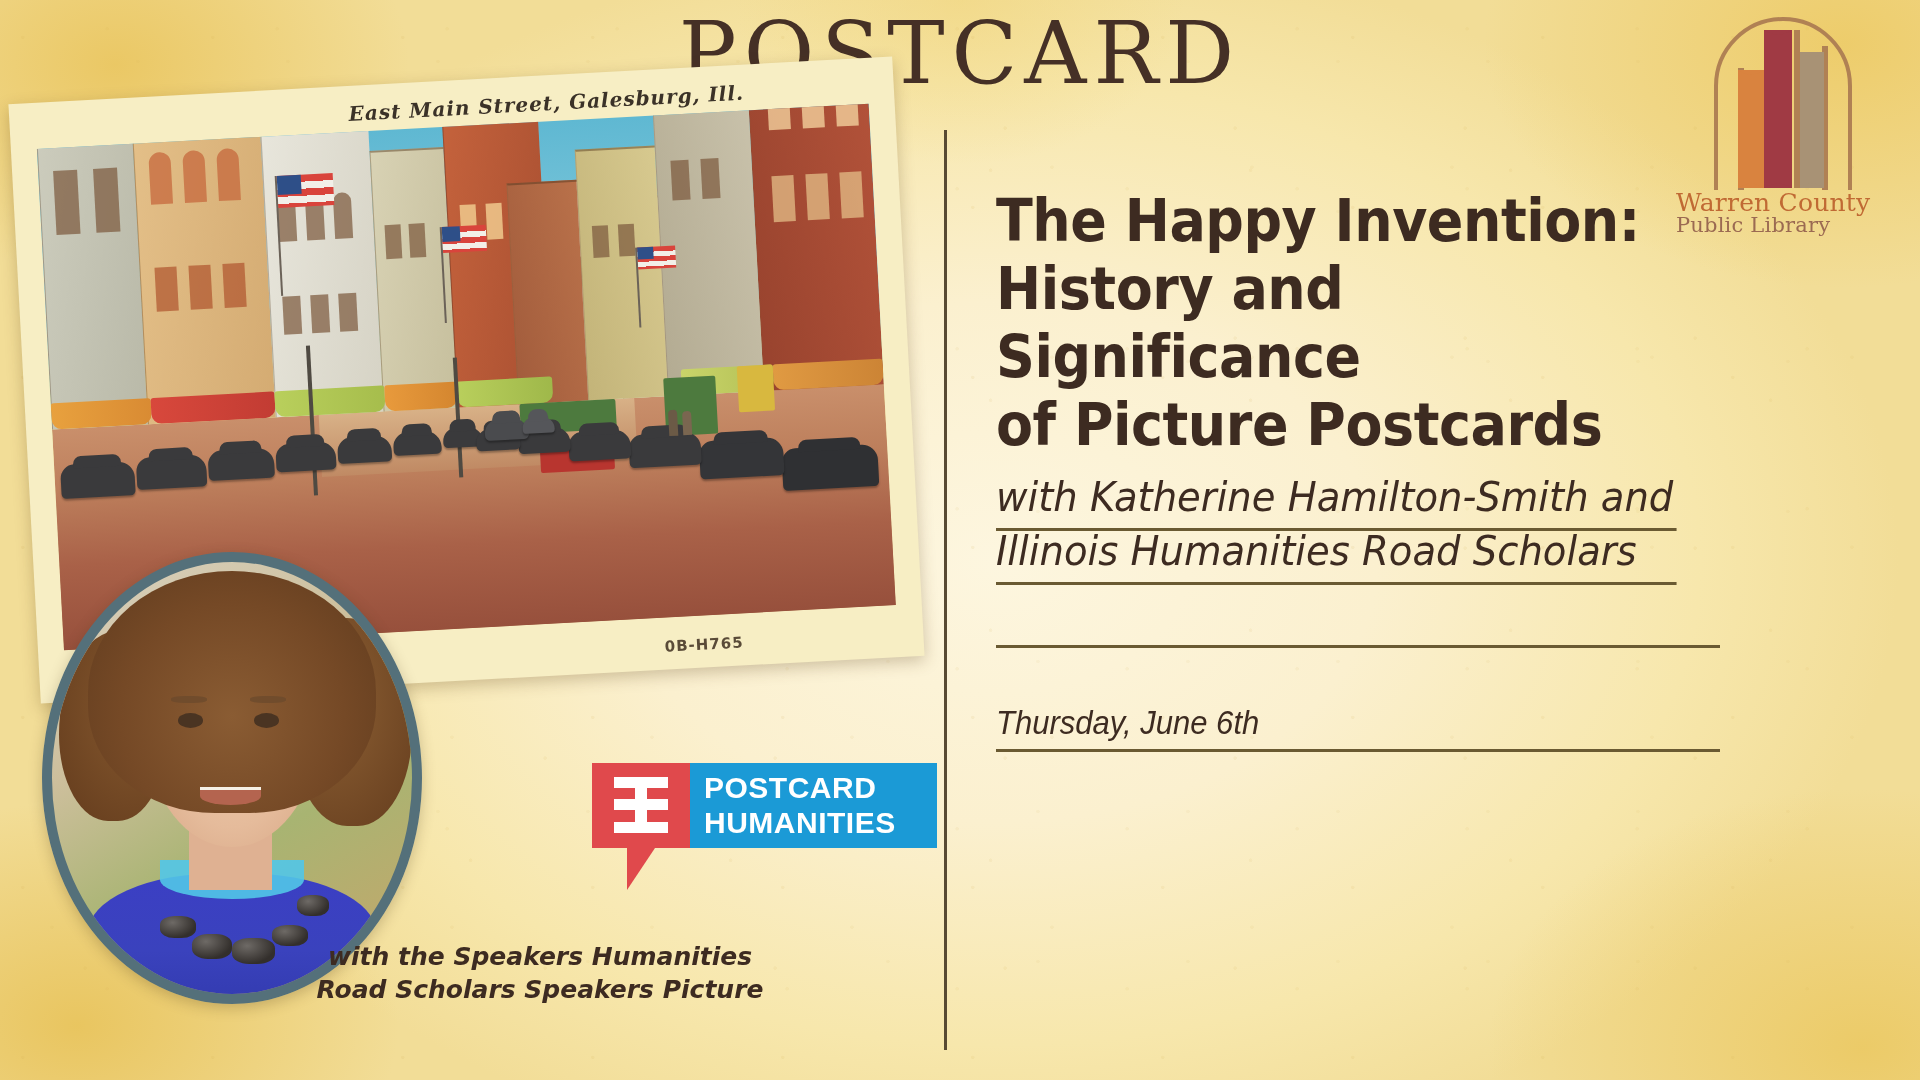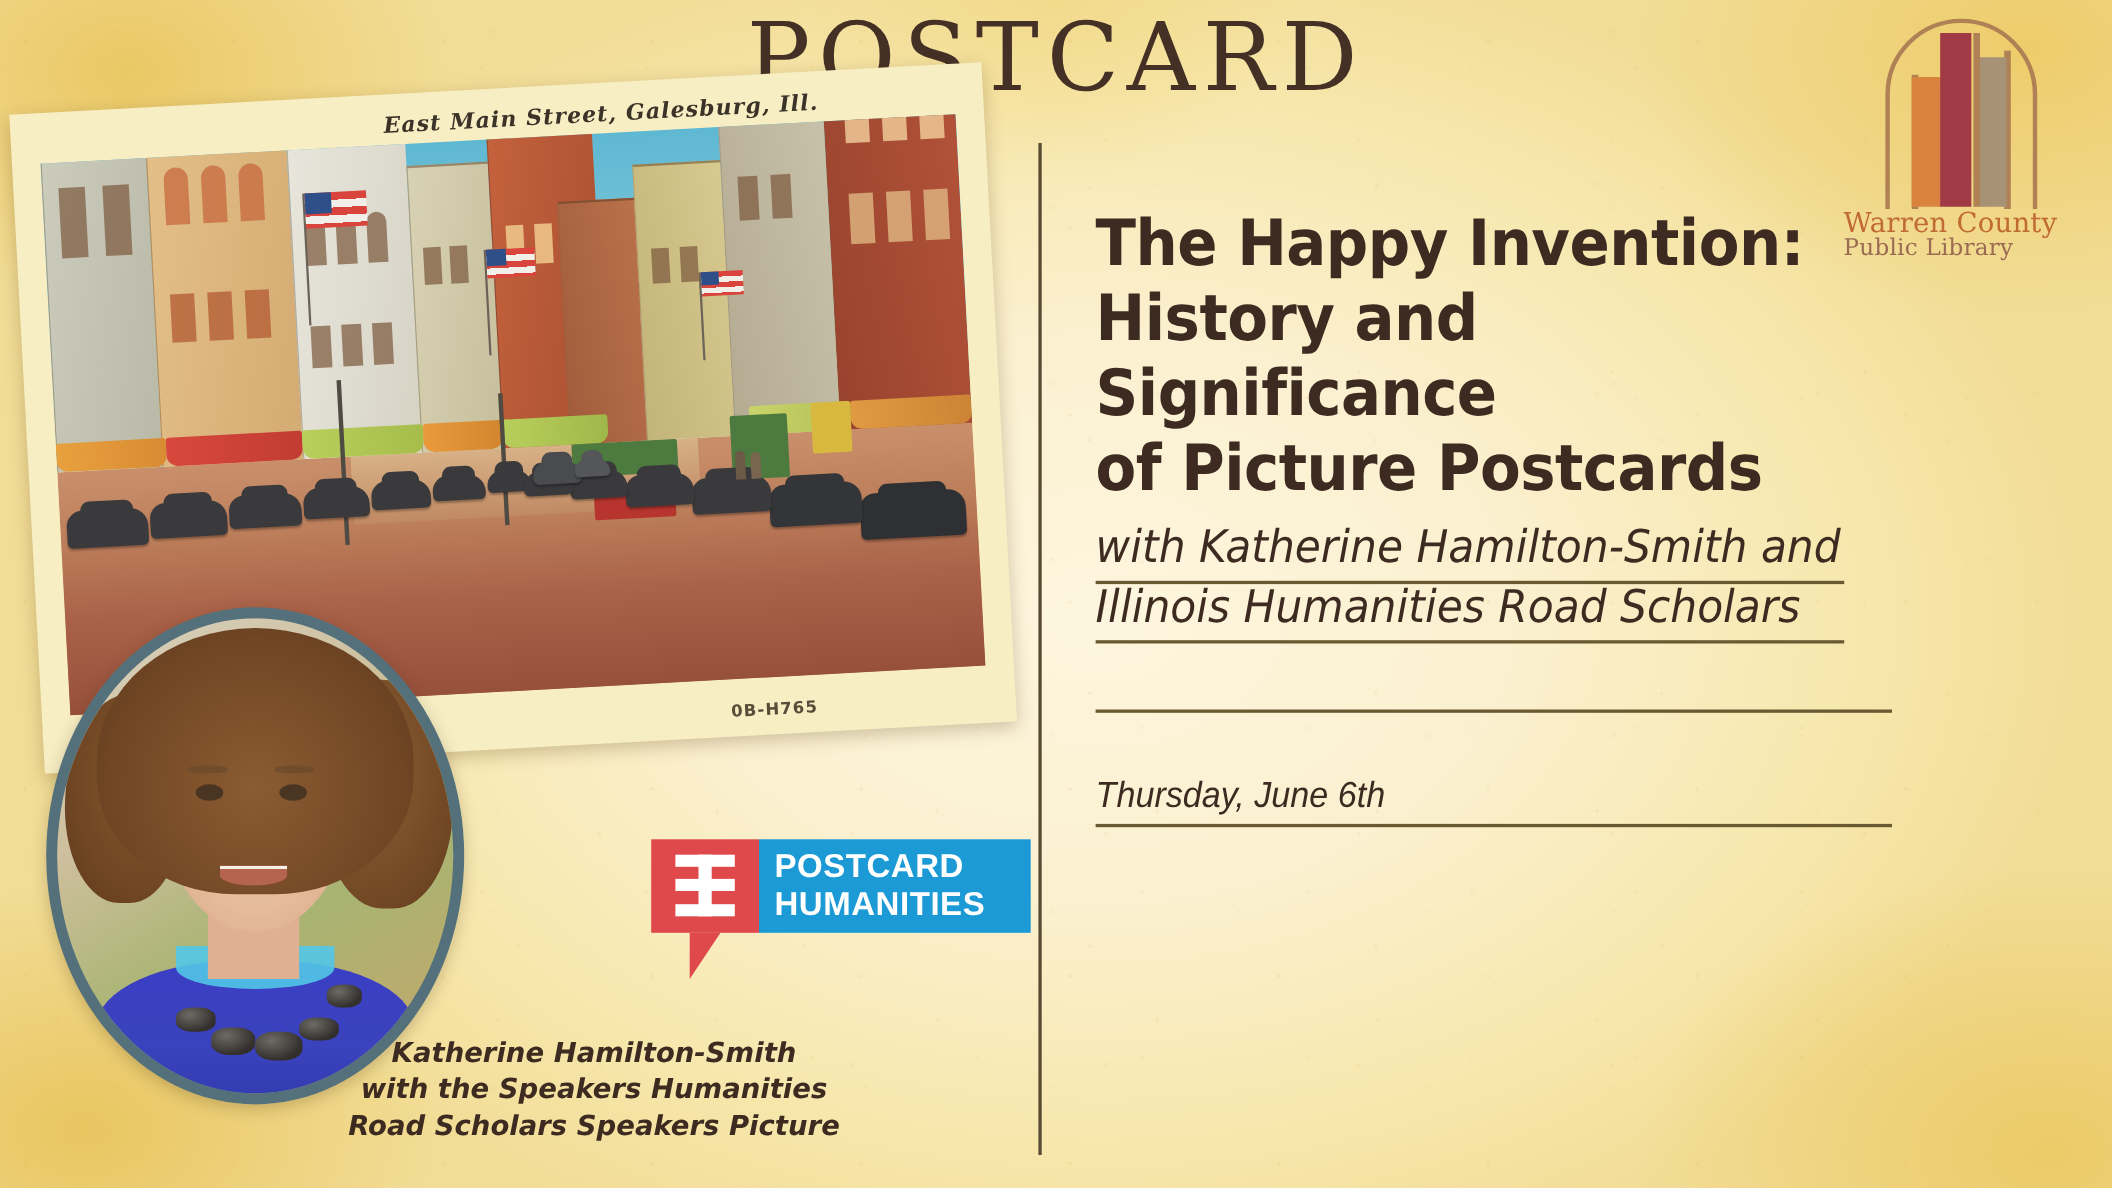--- a/index.html
+++ b/index.html
@@ -545,21 +545,20 @@
       <div class="ih-bar" style="left:43px; top:14px; width:12px; height:56px;"></div>
     </div>
     <div id="ih-tail"></div>
     <div id="ih-panel">
       <span>POSTCARD</span>
       <span>HUMANITIES</span>
     </div>
   </div>
 
   <div id="portrait-caption">
-    <div>Katherine Hamilton-Smith</div>
     <div>with the Speakers Humanities</div>
     <div>Road Scholars Speakers Picture</div>
   </div>
 
   <div id="divider"></div>
 
   <div id="right-col">
     <div id="event-title">
       <div>The Happy Invention:</div>
       <div>History and Significance</div>

